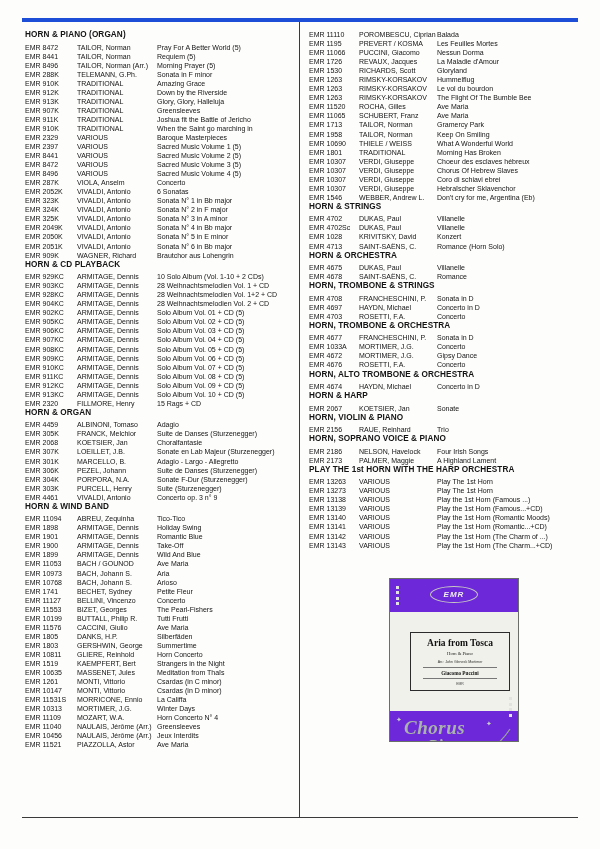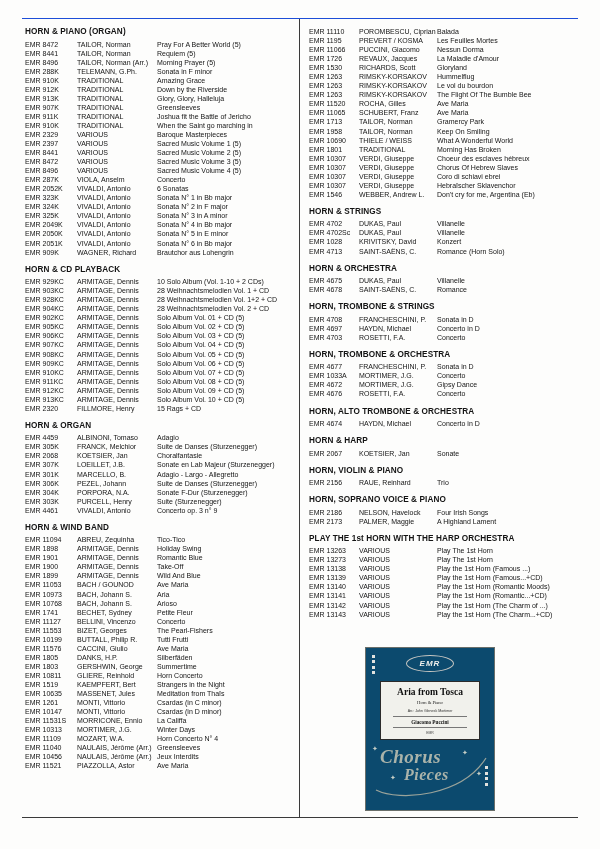--- a/index.html
+++ b/index.html
@@ -3,50 +3,50 @@
 <meta charset="utf-8">
 <style>
   html,body{margin:0;padding:0;}
   body{
     width:600px;height:849px;position:relative;background:#fdfdfc;
     font-family:"Liberation Sans",sans-serif;color:#141414;
     -webkit-font-smoothing:antialiased;
   }
   .frame{
     position:absolute;left:22px;top:18px;width:556px;height:800px;
-    border-top:1px solid #1d4ed8;border-bottom:1px solid #3a3a3a;
+    border-top:4px solid #1d4ed8;border-bottom:1px solid #3a3a3a;
     display:flex;box-sizing:border-box;
   }
   .col{box-sizing:border-box;overflow:hidden;}
   .col-left{width:278px;border-right:1px solid #3a3a3a;padding:6px 6px 0 3px;}
   .col-right{flex:1;padding:6px 0 0 9px;}
-  .cat-section{margin-top:8px;}
+  .cat-section{}
   .col .cat-section:first-child{margin-top:2px;}
   .sec-title{font-size:8.2px;line-height:10px;font-weight:bold;margin-bottom:2.5px;letter-spacing:.1px;white-space:nowrap;}
   .sec-title.italic{font-style:italic;}
   .row{display:grid;grid-template-columns:52px 80px 1fr;font-size:7px;line-height:9.05px;white-space:nowrap;}
   .col-right .row{grid-template-columns:50px 78px 1fr;}
   .row span{overflow:hidden;}
 
   
   .cover{
-    position:relative;width:130px;height:164px;margin:28px 0 0 56px;
-    background:#0c4a6e;border:1px solid #6a6f6a;box-sizing:border-box;
+    position:relative;width:130px;height:164px;margin:28px 0 0 80px;
+    background:#6d28d9;border:1px solid #6a6f6a;box-sizing:border-box;
     text-align:center;overflow:hidden;
   }
   .reg-dots{position:absolute;display:flex;flex-direction:column;gap:2.5px;}
   .reg-dots.tl{left:6px;top:7px;}
   .reg-dots.br{right:6px;bottom:24px;}
   .reg-dots i{width:3px;height:3px;background:#e2e2de;display:block;}
   .cover-logo{
     margin:7px auto 0;width:46px;height:15px;border:1px solid #c6c6c2;border-radius:50%;
     display:flex;align-items:center;justify-content:center;
     font-style:italic;font-weight:bold;font-size:8px;color:#efefec;letter-spacing:1px;
   }
-  .title-box{margin:9px auto 0;width:100px;background:#f1f1ec;padding:0;}
+  .title-box{margin:9px auto 0;width:100px;background:#f1f1ec;padding:20px;}
   .title-box-inner{border:1px solid #2b2b2b;padding:5px 2px 4px;}
   .cover-title{font-family:"Liberation Serif",serif;font-weight:bold;font-size:9.5px;color:#111;}
   .cover-sub{font-family:"Liberation Serif",serif;font-size:4.6px;color:#222;margin-top:3.5px;}
   .cover-arr{font-size:3.6px;color:#333;margin-top:3.5px;}
   .cover-comp{font-family:"Liberation Serif",serif;font-weight:bold;font-size:5.2px;color:#111;
     margin:3px 10px 0;padding:2px 0;border-top:.5px solid #777;border-bottom:.5px solid #777;}
   .cover-code{font-size:3.4px;color:#444;margin-top:3px;}
   .masterpieces{position:relative;height:56px;margin-top:4px;
     font-family:"Liberation Serif",serif;font-style:italic;color:#aab3aa;text-align:left;}
   .mp-l1{position:absolute;left:14px;top:2px;font-size:19px;font-weight:bold;letter-spacing:.5px;}

